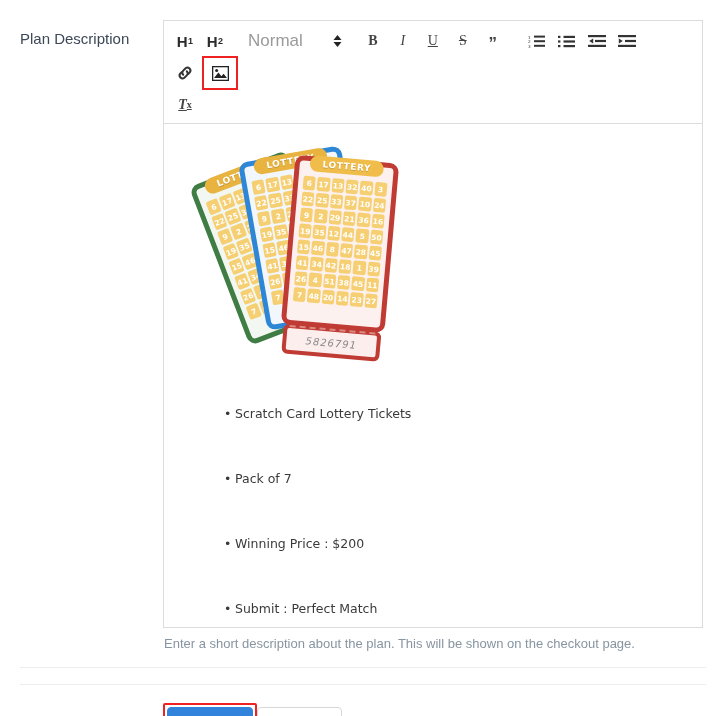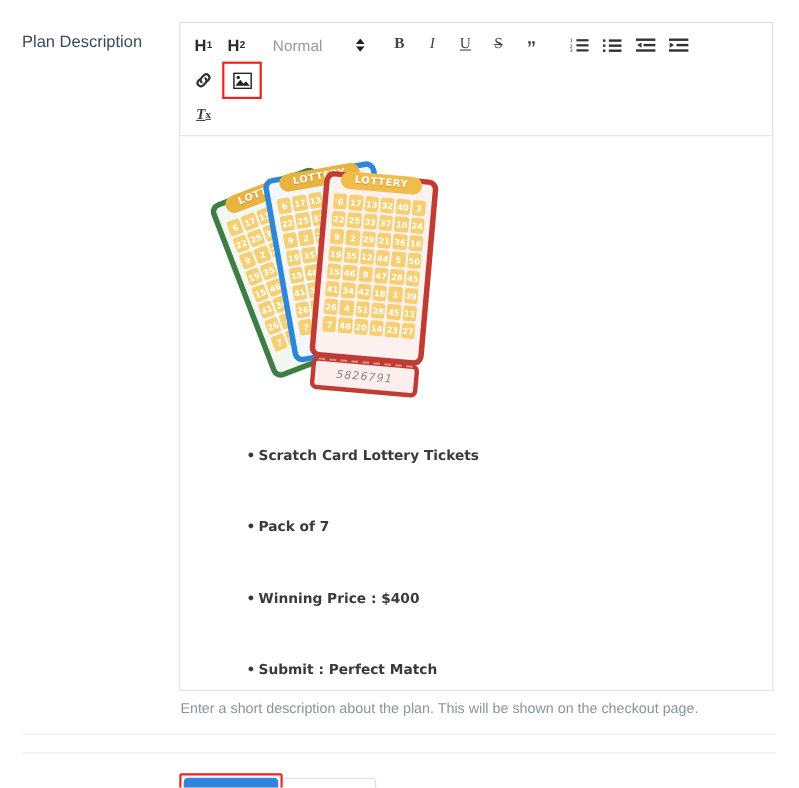--- a/index.html
+++ b/index.html
@@ -47,21 +47,21 @@
   .tb-btn svg { display:block; }
   .tb-h { font-size: 15px; font-weight: 700; color: #2b2b2b; letter-spacing: .2px; }
   .tb-h sub { font-size: 9px; font-weight: 700; }
   .tb-sep { width: 14px; height: 1px; }
   .tb-wide { width: 36px; }
 
   .tb-picker {
     display: inline-flex; align-items: center;
     margin: 1px 2px 1px 18px;
     cursor: pointer;
-    font-size: 14px; color: #9a9a9a;
+    font-size: 17px; color: #9a9a9a;
   }
   .tb-picker .picker-label { padding-right: 30px; }
   .tb-picker .picker-caret { display:flex; flex-direction:column; gap:2px; color:#222; }
 
   .tb-b { font-weight: 700; font-size: 14px; font-family:"Liberation Serif", serif; }
   .tb-i { font-style: italic; font-size: 14px; font-family:"Liberation Serif", serif; }
   .tb-u { text-decoration: underline; font-size: 14px; font-family:"Liberation Serif", serif; }
   .tb-s { text-decoration: line-through; font-size: 14px; font-family:"Liberation Serif", serif; }
   .tb-q { font-size: 17px; font-weight: 700; line-height: 0.6; padding-top:6px; }
   .tb-tx { font-style: italic; font-weight:700; font-size: 14px; text-decoration: underline; font-family:"Liberation Serif", serif; }
@@ -134,21 +134,21 @@
     border-top: 2px dashed #d98b82;
   }
   .tk-serial {
     font-size: 10px; color:#8b8b8b; letter-spacing: 1px;
     font-style: italic; font-family:"DejaVu Sans", sans-serif;
   }
 
   
   .desc-list { margin: 24px 0 0 0; padding: 0 0 0 46px; list-style: none; }
   .desc-list li {
-    font-size: 12.5px; font-weight: 700; color: #3a3a3a;
+    font-size: 12.5px; font-weight: 400; color: #3a3a3a;
     line-height: 17px; position: relative; padding-left: 11px;
     font-family:"DejaVu Sans", sans-serif;
     margin-top:48px;
   }
   .desc-list li::before {
     content: "•"; position:absolute; left: 0; top: 0;
   }
 
   .help-text {
     font-size: 13px; color: #8795a1;
@@ -473,21 +473,21 @@
                 <div class="tk-perf"></div>
                 <span class="tk-serial">5826791</span>
               </div>
             </div>
 
           </div>
 
           <ul class="desc-list">
               <li>Scratch Card Lottery Tickets</li>
               <li>Pack of 7</li>
-              <li>Winning Price : $400</li>
+              <li>Winning Price : $200</li>
               <li>Submit : Perfect Match</li>
             </ul>
 
         </div>
       </div>
 
       <div class="help-text">Enter a short description about the plan. This will be shown on the checkout page.</div>
     </div>
   </div>
 

